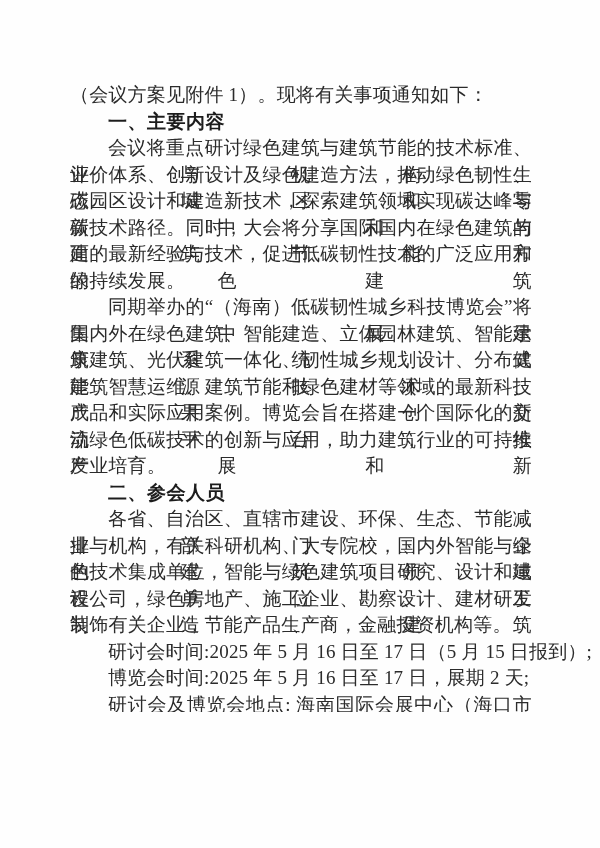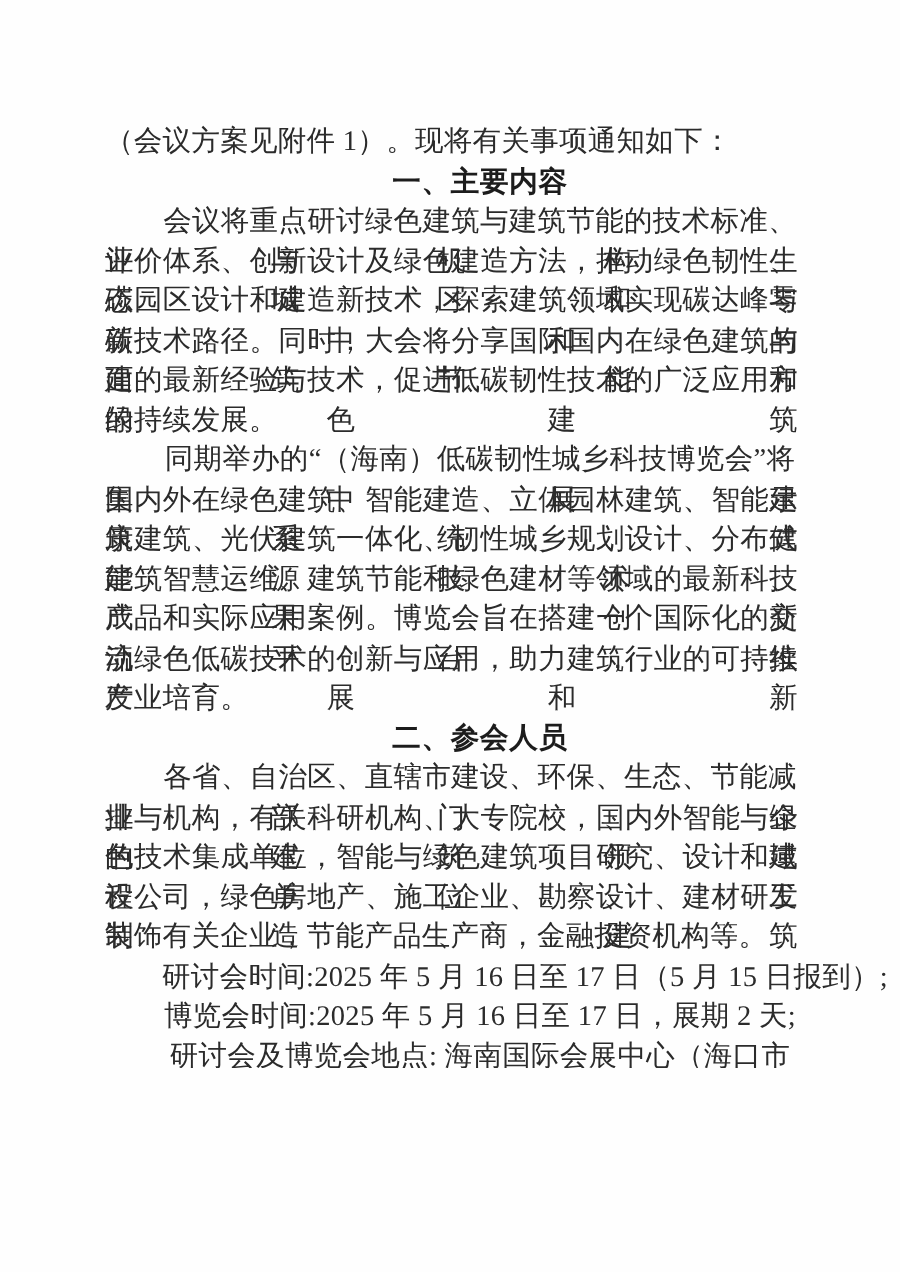--- a/index.html
+++ b/index.html
@@ -29,21 +29,20 @@
     letter-spacing: 0.2px;
     white-space: nowrap;
   }
   .line.justify {
     white-space: normal;
     text-align: justify;
     text-align-last: justify;
   }
   .line.indent {
     text-indent: 38px;
-    text-align: center;
   }
   .line.heading {
     font-family: "Liberation Sans", sans-serif;
     font-weight: bold;
     color: #1c1c1c;
     letter-spacing: 0.5px;
   }
   .page-number {
     position: absolute;
     left: 0;

